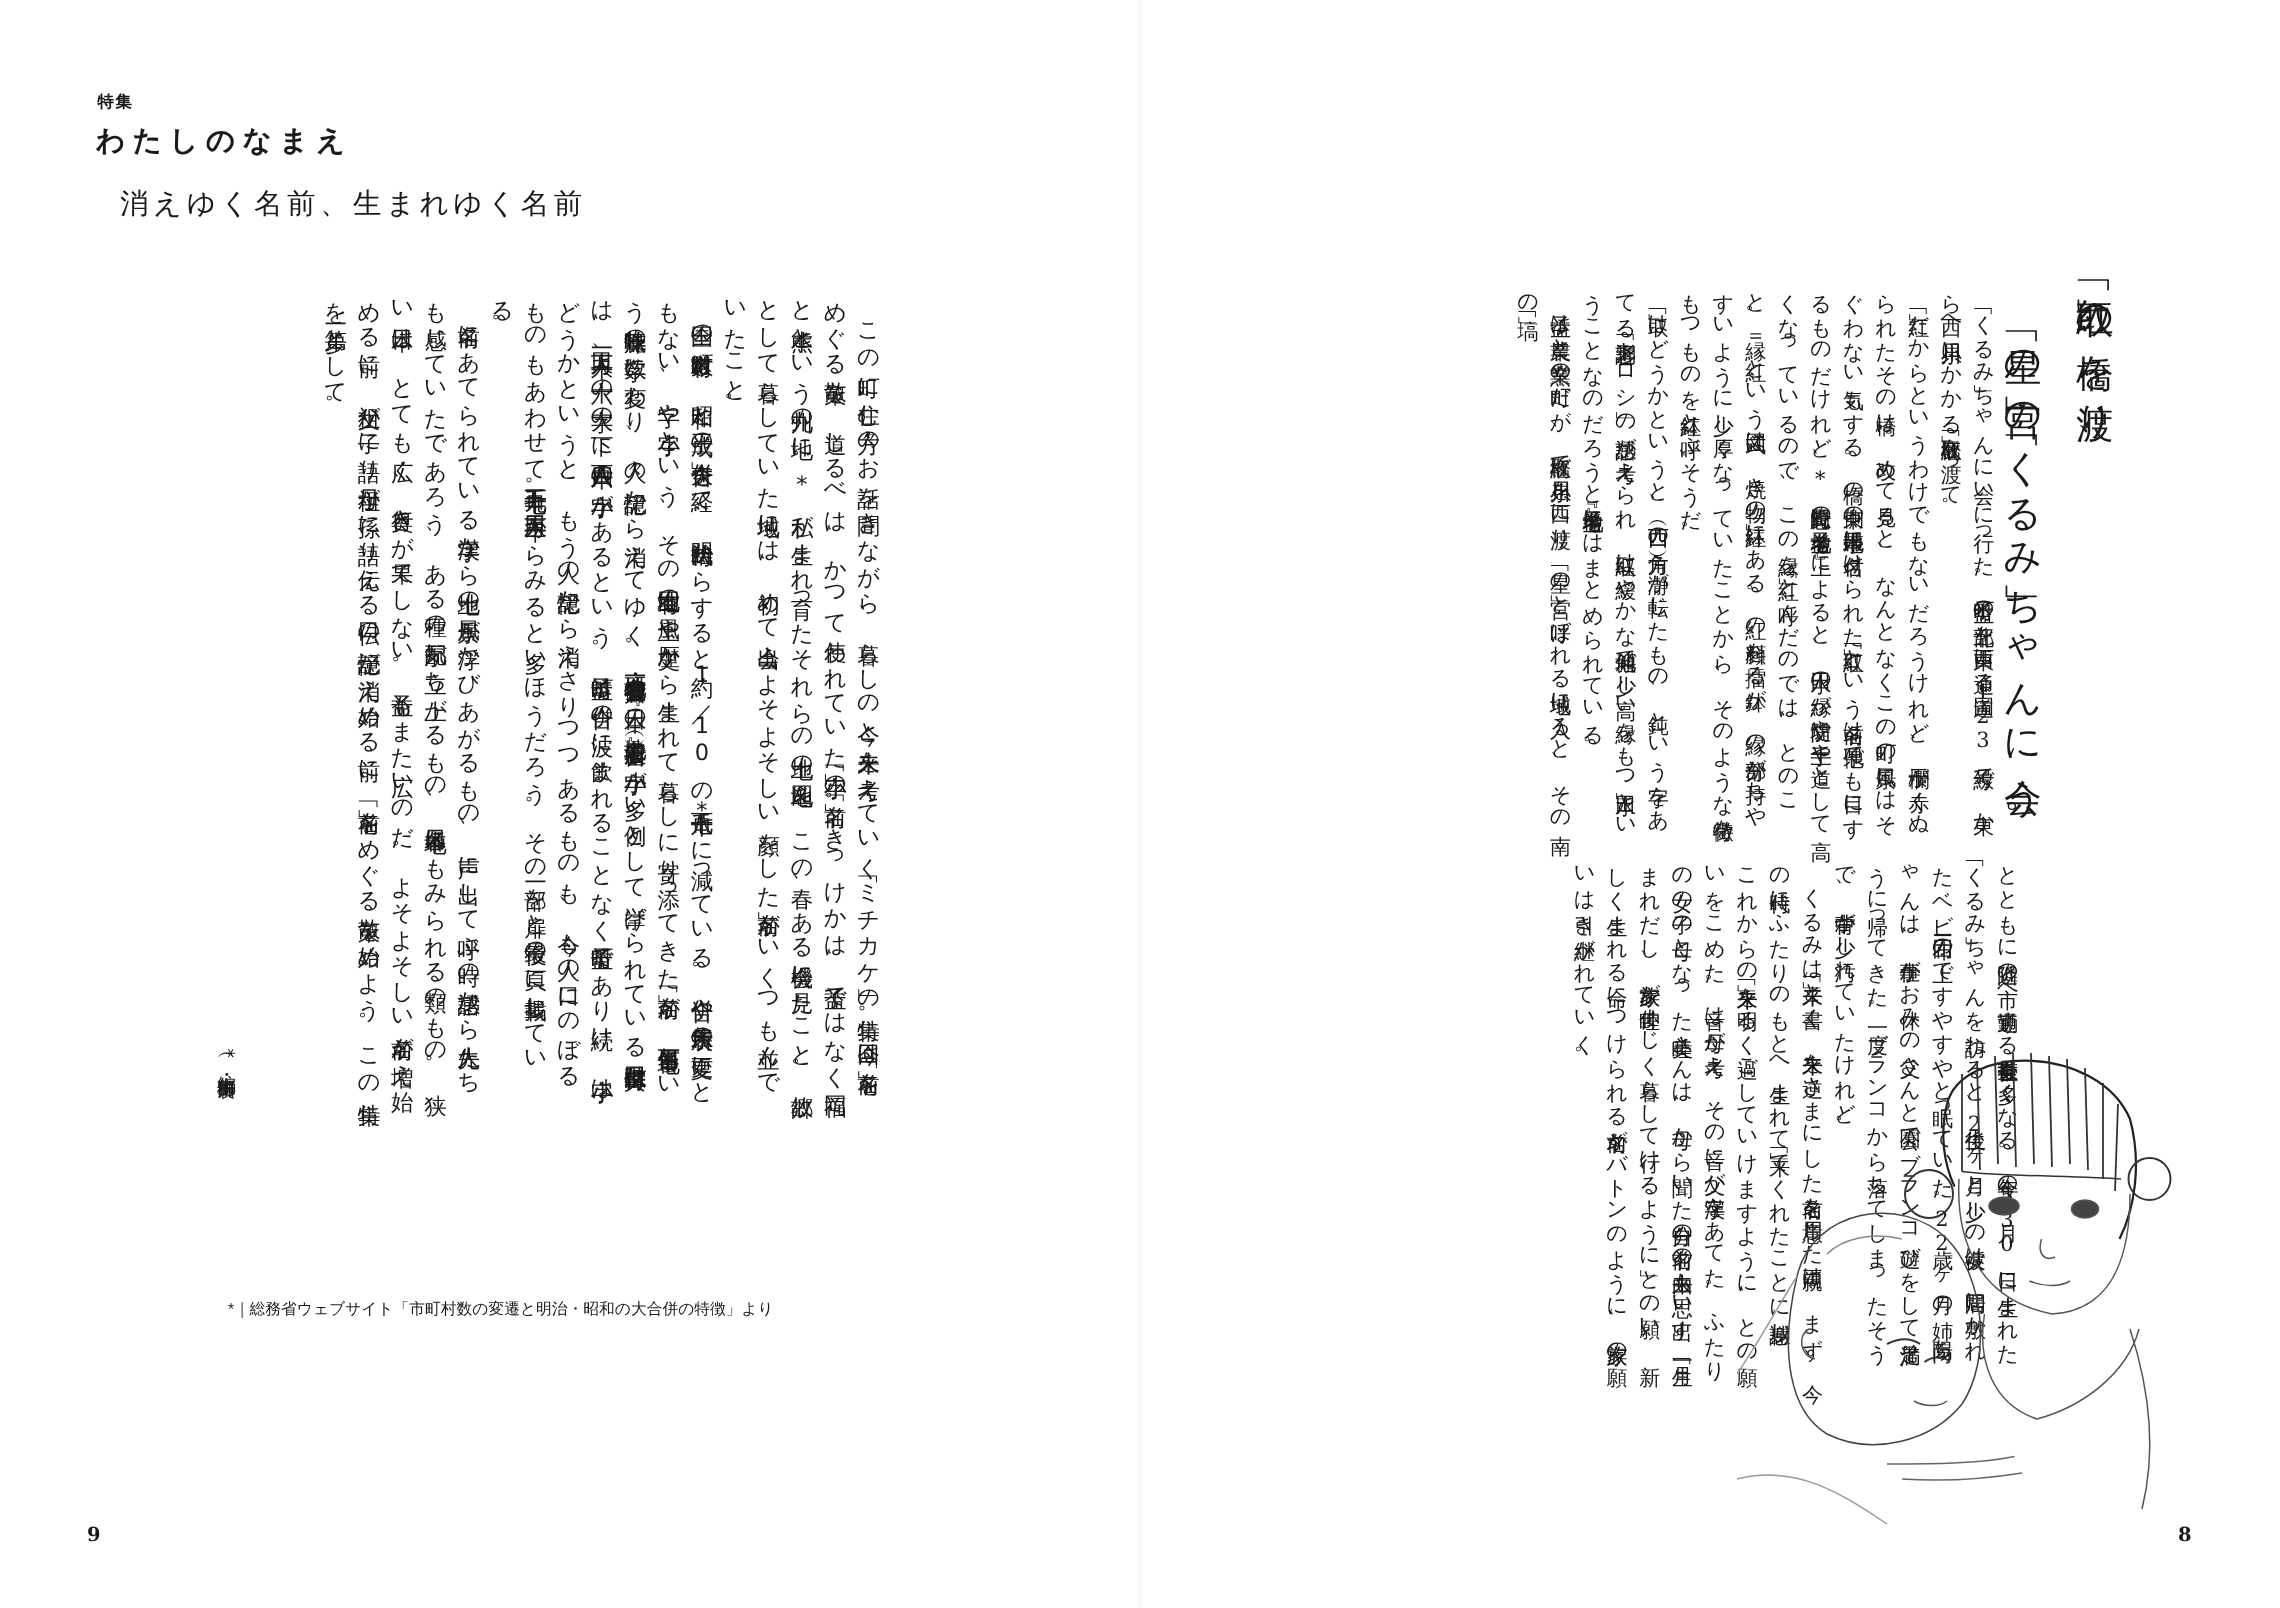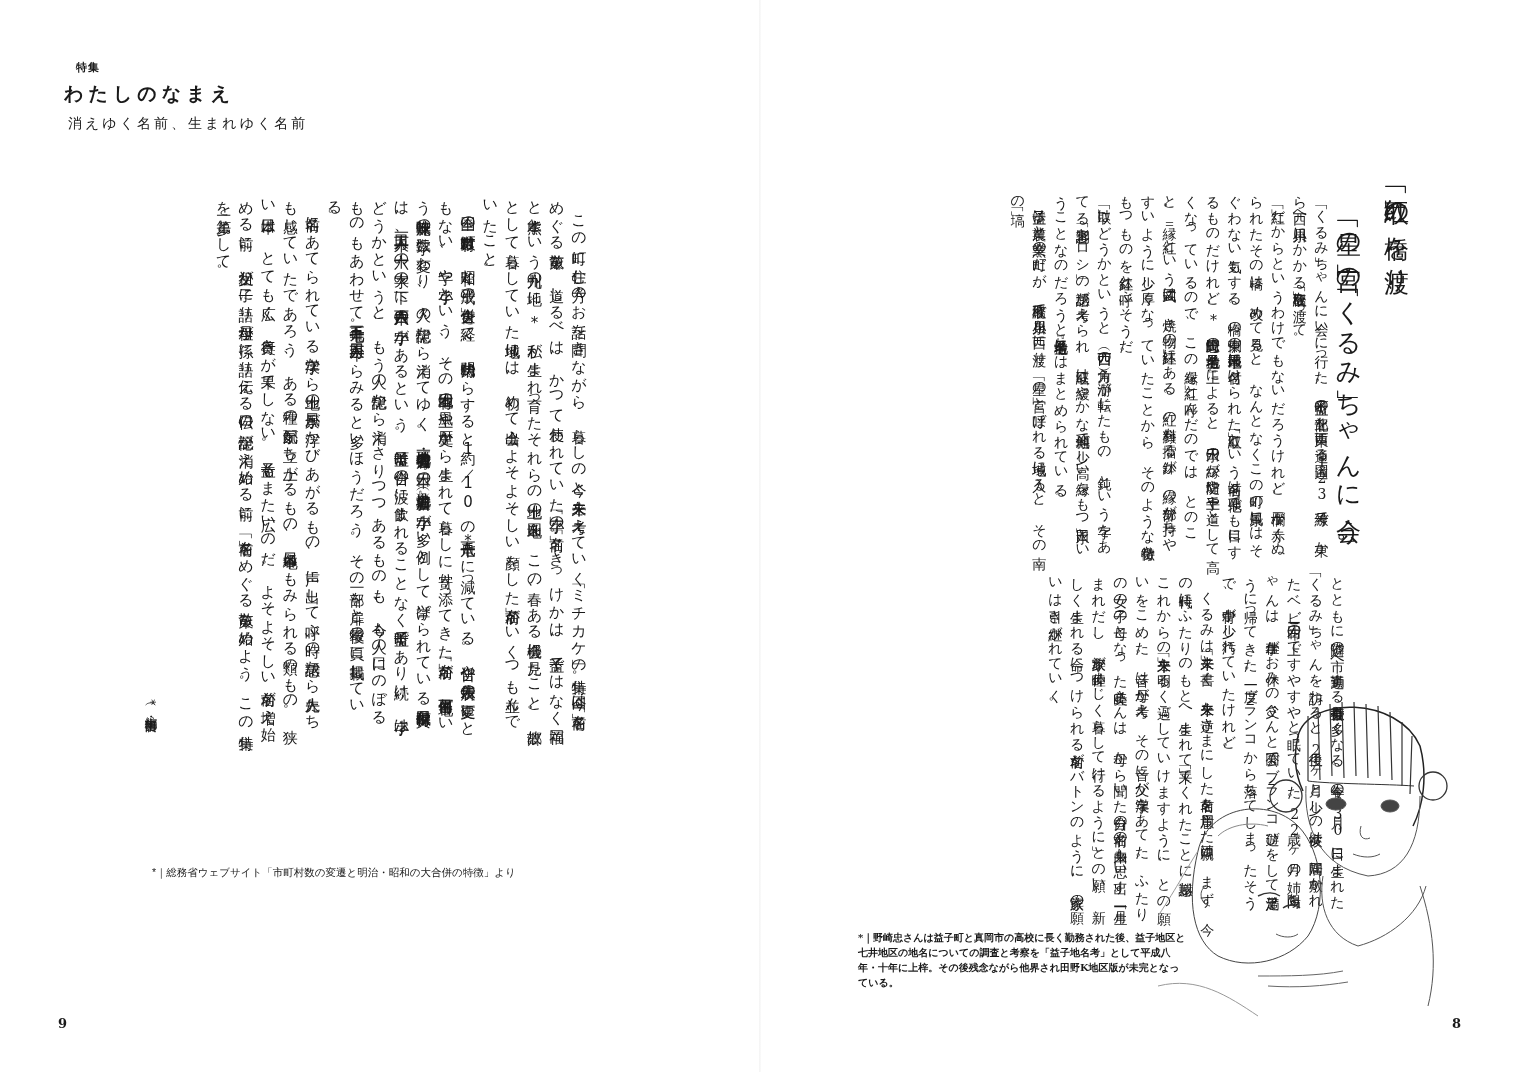--- a/index.html
+++ b/index.html
@@ -1,22 +1,22 @@
 <!DOCTYPE html>
 <html><head>
   <meta charset="utf-8">
   <style>
     html, body { margin:0; padding:0; background:#ffffff; }
     body { width:1520px; height:1072px; position:relative; overflow:hidden;
            font-family:"DejaVu Sans", sans-serif; color:#1a1a1a; }
     .spread { position:absolute; inset:0; }
     .header { position:absolute; left:64px; top:60px; }
-    .kicker { font-size:11px; font-weight:bold; letter-spacing:1px; margin:0 0 6px 12px; }
+    .kicker { font-size:11px; font-weight:bold; letter-spacing:1px; margin:0 0 6px 1px; }
     .title { font-size:19px; letter-spacing:5px; margin:0 0 8px 0;font-weight:bold; }
-    .subtitle { font-size:14px; letter-spacing:3px; margin:4px; }
+    .subtitle { font-size:19px; letter-spacing:3px; margin:16px; }
 
     .vtext { position:absolute; writing-mode:vertical-rl; text-orientation:upright;
              font-family:"DejaVu Sans", sans-serif; }
     .body-left { right:calc(1520px - 590px); top:190px; height:540px; width:450px;
                  font-size:15px; line-height:22.2px; letter-spacing:0.5px; }
     .body-left p { margin:0; text-indent:1em; }
     .body-left p.first { text-indent:1em; }
     .signoff { position:absolute; writing-mode:vertical-rl; left:142px; top:698px;
                font-size:12.5px; letter-spacing:1px; }
 
@@ -112,16 +112,15 @@
       <path d="M100 220 C108 216, 116 216, 122 220" stroke="#333" stroke-width="1.4"></path>
       <path d="M125 232 C130 228, 138 228, 142 232" stroke="#333" stroke-width="1.4"></path>
       <path d="M118 258 C125 262, 135 262, 140 258"></path>
       <path d="M48 210 C40 214, 42 228, 52 230"></path>
       <path d="M100 300 C130 300, 160 300, 185 295 M110 310 C140 312, 165 310, 190 306" stroke="#666"></path>
       <path d="M0 240 C20 210, 30 190, 40 175" stroke="#999"></path>
       <path d="M0 310 C40 300, 70 320, 100 340" stroke="#999"></path>
     </g>
   </svg>
 
-  <div class="footnote-right">*｜野崎忠さんは益子町と真岡市の高校に長く勤務された後、益子地区と七井地区の地名についての調査と考察を「益子地名考」として平成八年・十年に上梓。その後残念ながら他界され田野K地区版が未完となっている。</div>
   <div class="page-num pn-right">8</div>
 
 </div>
 
 </body></html>

